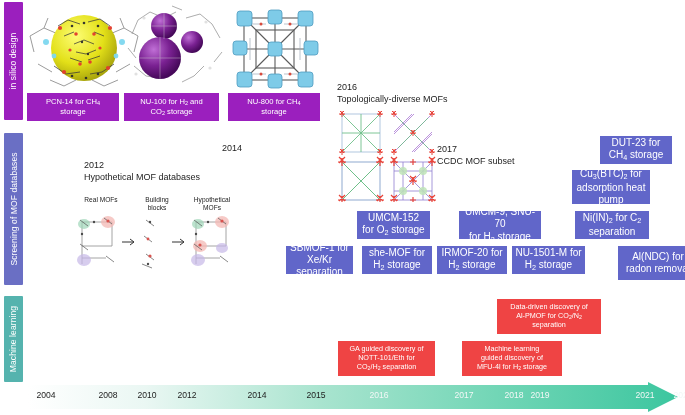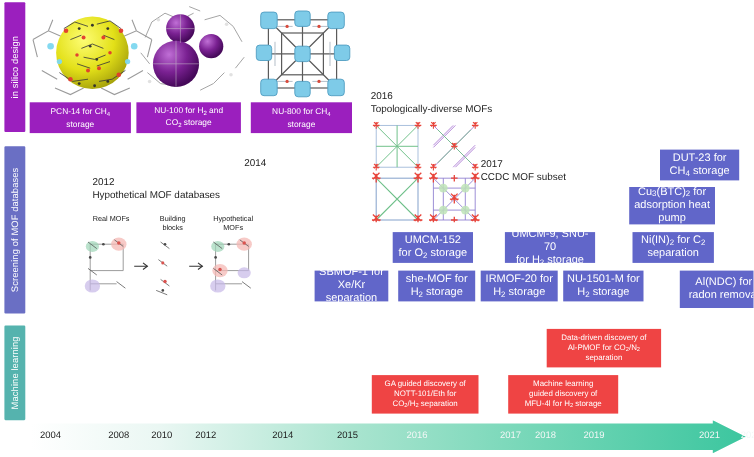--- a/index.html
+++ b/index.html
@@ -417,20 +417,20 @@
       <path d="M0 3 L620 3 L620 0 L650 15 L620 30 L620 27 L0 27 Z" fill="url(#tlgrad)"></path>
     </svg>
     <div class="tick-label" style="left:18px;">2004</div>
     <div class="tick-label" style="left:80px;">2008</div>
     <div class="tick-label" style="left:119px;">2010</div>
     <div class="tick-label" style="left:159px;">2012</div>
     <div class="tick-label" style="left:229px;">2014</div>
     <div class="tick-label" style="left:288px;">2015</div>
     <div class="tick-label light" style="left:351px;">2016</div>
     <div class="tick-label light" style="left:436px;">2017</div>
-    <div class="tick-label light" style="left:468px;">2018</div>
+    <div class="tick-label light" style="left:486px;">2018</div>
     <div class="tick-label light" style="left:512px;">2019</div>
     <div class="tick-label light" style="left:565px;margin-top:44px;">2020</div>
     <div class="tick-label light" style="left:617px;">2021</div>
     <div class="tick-label light" style="left:655px;">2022</div>
   </div>
 
 </div>
 
 </body></html>

